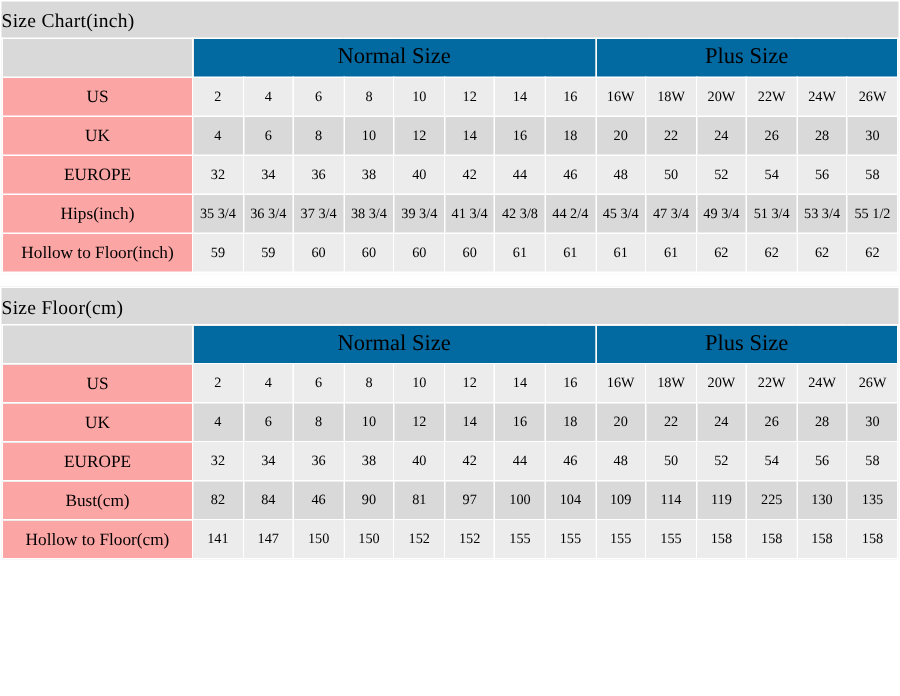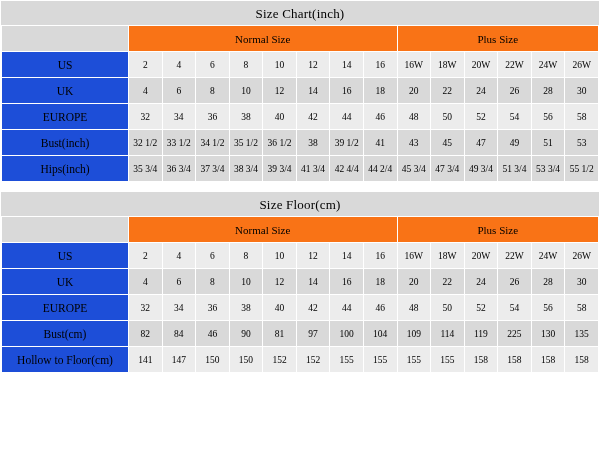--- a/index.html
+++ b/index.html
@@ -14,21 +14,20 @@
     color: #000000;
     overflow: hidden;
   }
   .chart {
     width: 600px;
     box-sizing: border-box;
     background: #d9d9d9;
     border: 1px solid #ffffff;
   }
   .chart-title {
-    text-align: center;
     font-size: 13px;
     font-family: "Liberation Serif", serif;
     padding: 5px 0 3px 0;
     letter-spacing: 0.2px;
   }
   table {
     border-collapse: collapse;
     width: 100%;
     table-layout: fixed;
   }
@@ -40,26 +39,26 @@
     font-family: "Liberation Serif", serif;
     font-weight: normal;
     padding: 0;
     height: 25px;
     white-space: nowrap;
     overflow: hidden;
   }
   td.label {
     width: 126px;
     font-size: 11.5px;
-    background: #1d4ed8;
+    background: #fca5a5;
   }
   td.group-head {
-    font-size: 11px;
+    font-size: 15px;
     height: 22px;
-    background: #f97316;
+    background: #0369a1;
   }
   td.blank {
     background: #d9d9d9;
   }
   tr.normal-row td.cell {
     background: #ececec;
   }
   tr.alt-row td.cell {
     background: #d9d9d9;
   }
@@ -129,52 +128,52 @@
         <td class="cell">44</td>
         <td class="cell">46</td>
         <td class="cell">48</td>
         <td class="cell">50</td>
         <td class="cell">52</td>
         <td class="cell">54</td>
         <td class="cell">56</td>
         <td class="cell">58</td>
       </tr>
       <tr class="alt-row">
-        <td class="label">Bust(inch)</td>
-        <td class="cell">32 1/2</td>
-        <td class="cell">33 1/2</td>
-        <td class="cell">34 1/2</td>
-        <td class="cell">35 1/2</td>
-        <td class="cell">36 1/2</td>
-        <td class="cell">38</td>
-        <td class="cell">39 1/2</td>
-        <td class="cell">41</td>
-        <td class="cell">43</td>
-        <td class="cell">45</td>
-        <td class="cell">47</td>
-        <td class="cell">49</td>
-        <td class="cell">51</td>
-        <td class="cell">53</td>
-      </tr>
-      <tr class="alt-row">
         <td class="label">Hips(inch)</td>
         <td class="cell">35 3/4</td>
         <td class="cell">36 3/4</td>
         <td class="cell">37 3/4</td>
         <td class="cell">38 3/4</td>
         <td class="cell">39 3/4</td>
         <td class="cell">41 3/4</td>
-        <td class="cell">42 4/4</td>
+        <td class="cell">42 3/8</td>
         <td class="cell">44 2/4</td>
         <td class="cell">45 3/4</td>
         <td class="cell">47 3/4</td>
         <td class="cell">49 3/4</td>
         <td class="cell">51 3/4</td>
         <td class="cell">53 3/4</td>
         <td class="cell">55 1/2</td>
+      </tr>
+      <tr class="normal-row">
+        <td class="label">Hollow to Floor(inch)</td>
+        <td class="cell">59</td>
+        <td class="cell">59</td>
+        <td class="cell">60</td>
+        <td class="cell">60</td>
+        <td class="cell">60</td>
+        <td class="cell">60</td>
+        <td class="cell">61</td>
+        <td class="cell">61</td>
+        <td class="cell">61</td>
+        <td class="cell">61</td>
+        <td class="cell">62</td>
+        <td class="cell">62</td>
+        <td class="cell">62</td>
+        <td class="cell">62</td>
       </tr>
     </tbody>
   </table>
 </div>
 
 <div class="spacer"></div>
 
 <div class="chart chart2-wrap">
   <div class="chart-title">Size Floor(cm)</div>
   <table>

